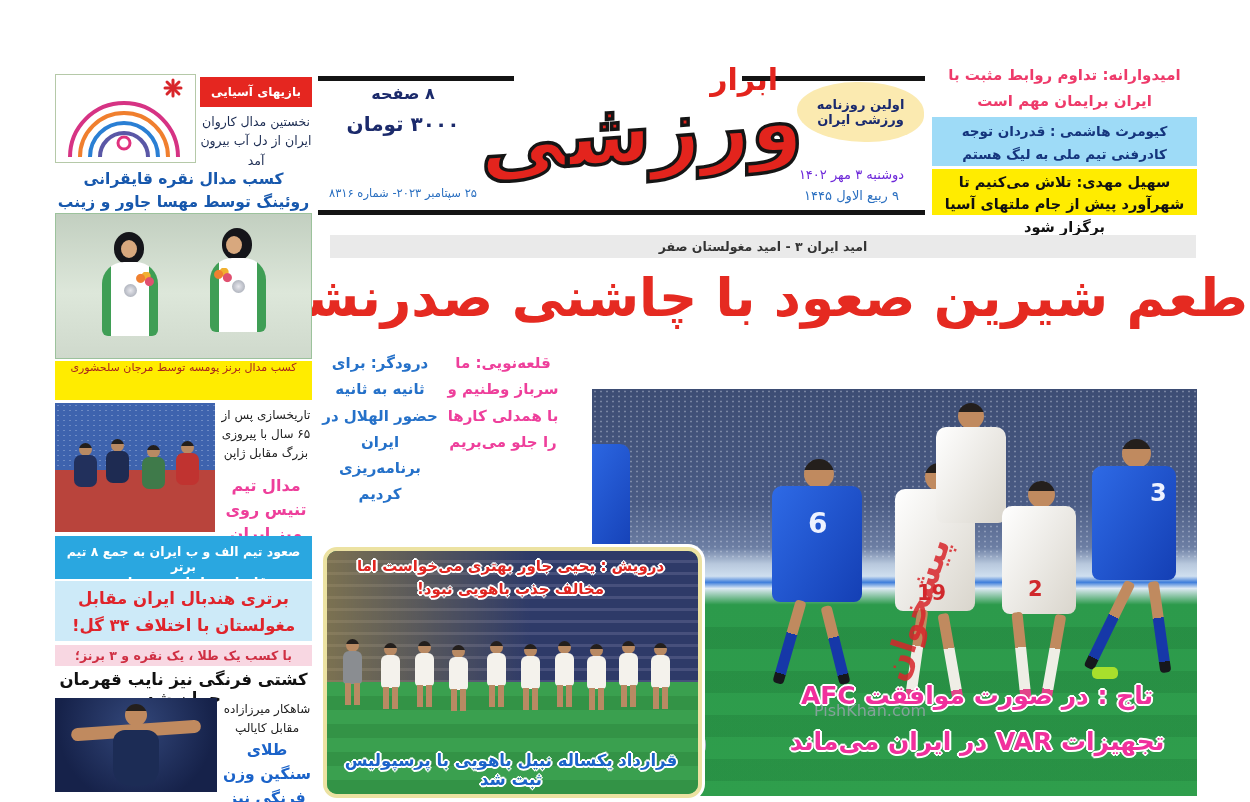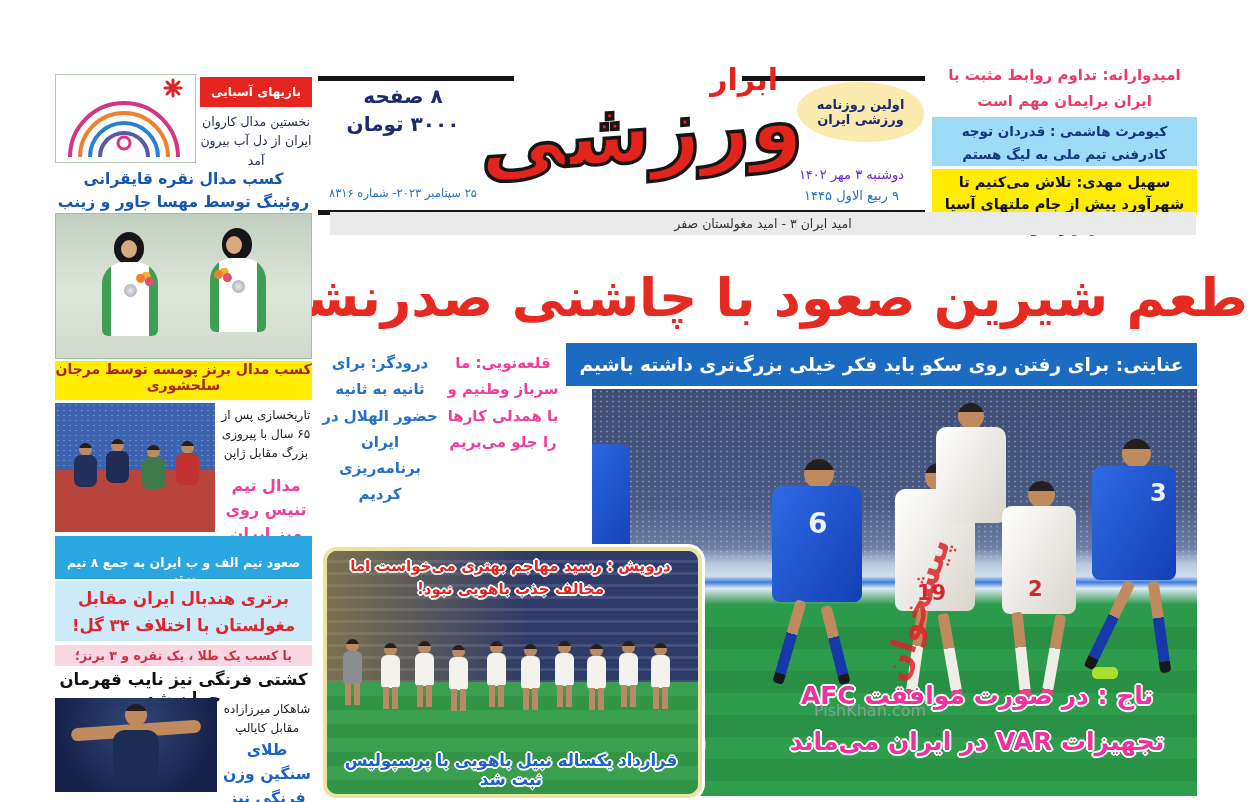--- a/index.html
+++ b/index.html
@@ -39,21 +39,21 @@
 </style>
 </head>
 <body>
 
 <div class="page">
 
   <div class="blackline" style="left:318px;top:76px;width:196px"></div>
   <div class="blackline" style="left:742px;top:76px;width:183px"></div>
   <div class="blackline" style="left:318px;top:210px;width:607px"></div>
 
-  <div class="abs ctr" style="left:334px;top:84px;width:138px;font-weight:bold;font-size:20px;color:#1b2a6b">۸ صفحه</div>
+  <div class="abs ctr" style="left:334px;top:84px;width:138px;font-weight:bold;font-size:16px;color:#1b2a6b">۸ صفحه</div>
   <div class="abs ctr" style="left:330px;top:112px;width:146px;font-weight:bold;font-size:20px;color:#1b2a6b">۳۰۰۰ تومان</div>
   <div class="abs ctr" style="left:318px;top:186px;width:170px;font-size:11.5px;color:#2a6fc0">۲۵ سپتامبر ۲۰۲۳- شماره ۸۳۱۶</div>
 
   <div class="abs" style="left:480px;top:58px;width:310px;height:155px">
     <div class="abs" style="right:12px;top:4px;font-size:30px;font-weight:bold;color:#e3241d">ابرار</div>
     <div class="abs" style="left:0;top:22px;font-size:86px;line-height:1.2;font-weight:900;color:#e3241d;
                 -webkit-text-stroke:3.5px #151515;transform:rotate(-4deg) skewX(-4deg)">ورزشی</div>
   </div>
 
   <div class="abs" style="left:797px;top:82px;width:127px;height:60px;background:#fbeab0;
@@ -64,28 +64,26 @@
 
   <div class="abs ctr" style="left:778px;top:167px;width:147px;font-size:13px;color:#6d28d9">دوشنبه ۳ مهر ۱۴۰۲</div>
   <div class="abs ctr" style="left:778px;top:188px;width:147px;font-size:13px;color:#2a6fc0">۹ ربیع الاول ۱۴۴۵</div>
 
   <div class="abs ctr" style="left:932px;top:62px;width:265px;font-size:15px;font-weight:bold;color:#ee3a6a;line-height:1.75">امیدوارانه: تداوم روابط مثبت با ایران برایمان مهم است</div>
   <div class="abs ctr" style="left:932px;top:117px;width:265px;height:49px;background:#9edbf7;color:#15357d;
               font-size:13.5px;font-weight:bold;line-height:1.7;padding-top:3px;box-sizing:border-box">کیومرث هاشمی : قدردان توجه کادرفنی تیم ملی به لیگ هستم</div>
   <div class="abs ctr" style="left:932px;top:169px;width:265px;height:46px;background:#ffec00;color:#111;
               font-size:14.5px;font-weight:bold;line-height:1.55;padding-top:2px;box-sizing:border-box">سهیل مهدی: تلاش می‌کنیم تا شهرآورد پیش از جام ملتهای آسیا برگزار شود</div>
 
-  <div class="abs ctr" style="left:330px;top:212px;width:866px;height:23px;background:#eaeaea;color:#333;
-              font-size:12.5px;font-weight:normal;line-height:23px">امید ایران ۳ - امید مغولستان صفر</div>
+  <div class="abs ctr" style="left:330px;top:235px;width:866px;height:23px;background:#eaeaea;color:#333;
+              font-size:12.5px;font-weight:bold;line-height:23px">امید ایران ۳ - امید مغولستان صفر</div>
 
   <div class="abs ctr wstroke-big" style="left:328px;top:252px;width:920px;height:92px;color:#e52a21;
               font-size:53px;font-weight:900;line-height:92px;white-space:nowrap">طعم شیرین صعود با چاشنی صدرنشینی</div>
 
-  <div class="abs ctr" style="left:566px;top:343px;width:631px;height:43px;background:#1b6cc1;color:#fff;
-              font-size:18.5px;font-weight:bold;line-height:43px;white-space:nowrap">عنایتی: برای رفتن روی سکو باید فکر خیلی بزرگ‌تری داشته باشیم</div>
 
   <div class="abs ctr" style="left:444px;top:350px;width:118px;color:#ee3f9b;font-size:15px;font-weight:bold;line-height:1.75">قلعه‌نویی: ما سرباز وطنیم و با همدلی کارها را جلو می‌بریم</div>
   <div class="abs ctr" style="left:322px;top:350px;width:116px;color:#2571c9;font-size:15px;font-weight:bold;line-height:1.75">درودگر: برای ثانیه به ثانیه حضور الهلال در ایران برنامه‌ریزی کردیم</div>
 
 
   <div class="abs" style="left:592px;top:389px;width:605px;height:407px;overflow:hidden;
               background:linear-gradient(180deg,#3d4d74 0%,#4a5b84 28%,#6d7fa4 39%,#b8c8dd 43%,#cfdfef 46%,#3f7edb 47.5%,#dde9f4 49%,#2c9a4b 53%,#2f9e4c 100%)">
     <div class="abs" style="left:0;top:0;width:100%;height:42%;
                 background-image:radial-gradient(rgba(225,232,244,.35) 1px,transparent 1.4px);background-size:6px 5px"></div>
     <div class="abs" style="left:0;top:53%;width:100%;height:47%;
@@ -200,21 +198,21 @@
         <div class="pp-head"></div>
         <div class="pp-body"></div>
         <div class="pp-legs"></div>
       </div>
     <div class="pp-fig" style="left:322px;top:92px">
         <div class="pp-head"></div>
         <div class="pp-body"></div>
         <div class="pp-legs"></div>
       </div>
 
-    <div class="abs ctr wstroke" style="left:6px;top:4px;width:355px;color:#e02520;font-size:15px;font-weight:900;line-height:1.55">درویش : رسید مهاجم بهتری می‌خواست اما مخالف جذب باهویی نبود!</div>
+    <div class="abs ctr wstroke" style="left:6px;top:4px;width:355px;color:#e02520;font-size:15px;font-weight:900;line-height:1.55">درویش : یحیی جاور بهتری می‌خواست اما مخالف جذب باهویی نبود!</div>
     <div class="abs ctr wstroke" style="left:4px;bottom:5px;width:360px;color:#1b63c9;font-size:16.5px;font-weight:900">قرارداد یکساله نبیل باهویی با پرسپولیس ثبت شد</div>
   </div>
 
   <div class="abs" style="left:55px;top:74px;width:141px;height:89px;background:#fff;border:1px solid #b5c9a8;box-sizing:border-box">
     <svg width="139" height="87" viewBox="0 0 139 87">
       <path d="M14,82 A54,54 0 0 1 122,82" fill="none" stroke="#d63384" stroke-width="4"></path>
       <path d="M24,82 A44,44 0 0 1 112,82" fill="none" stroke="#f07f2e" stroke-width="4"></path>
       <path d="M34,82 A34,34 0 0 1 102,82" fill="none" stroke="#2a7fd4" stroke-width="4"></path>
       <path d="M44,82 A24,24 0 0 1 92,82" fill="none" stroke="#5a57a6" stroke-width="4"></path>
       <circle cx="68" cy="68" r="6" fill="none" stroke="#e0327e" stroke-width="3"></circle>
@@ -246,21 +244,21 @@
       <div class="hijab" style="left:18px;top:0"></div>
       <div class="face" style="left:22px;top:8px"></div>
       <div class="row-body" style="left:6px;top:30px"></div>
       <div class="medal" style="left:28px;top:52px"></div>
       <div class="abs" style="left:8px;top:40px;width:22px;height:16px;
            background:radial-gradient(circle at 30% 40%,#f08030 4px,transparent 5px),radial-gradient(circle at 70% 60%,#e05070 4px,transparent 5px),radial-gradient(circle at 55% 25%,#f0b030 4px,transparent 5px)"></div>
     </div>
   </div>
 
   <div class="abs" style="left:55px;top:361px;width:257px;height:39px;background:#ffec00">
-    <div class="ctr" style="font-size:14px;font-weight:bold;color:#a8251c">کسب مدال برنز پومسه توسط مرجان سلحشوری</div>
+    <div class="ctr" style="font-size:11px;font-weight:normal;color:#a8251c">کسب مدال برنز پومسه توسط مرجان سلحشوری</div>
   </div>
 
   <div class="abs" style="left:55px;top:403px;width:160px;height:129px;overflow:hidden;
               background:linear-gradient(180deg,#3e63ae 0 52%,#b9443c 52%)">
     <div class="abs" style="left:0;top:0;width:100%;height:52%;
                 background-image:radial-gradient(rgba(220,230,250,.3) 1px,transparent 1.3px);background-size:6px 5px"></div>
     <div class="tt-fig" style="left:18px;top:40px">
       <div class="tt-head"></div>
         <div class="tt-body" style="background:#22305c"></div>
       </div>
@@ -274,21 +272,21 @@
       </div>
     <div class="tt-fig" style="left:120px;top:38px">
       <div class="tt-head"></div>
         <div class="tt-body" style="background:#c03330"></div>
       </div>
   </div>
   <div class="abs ctr" style="left:220px;top:406px;width:92px;color:#222;font-size:12px;line-height:1.6">تاریخسازی پس از ۶۵ سال با پیروزی بزرگ مقابل ژاپن</div>
   <div class="abs ctr" style="left:220px;top:474px;width:92px;color:#ee3f9b;font-size:16px;font-weight:900;line-height:1.5">مدال تیم تنیس روی میز ایران قطعی شد</div>
 
   <div class="abs ctr" style="left:55px;top:536px;width:257px;height:43px;background:#2aa7e0;color:#fff;font-weight:bold">
-    <div style="font-size:12.5px;padding-top:19px">صعود تیم الف و ب ایران به جمع ۸ تیم برتر</div>
+    <div style="font-size:12.5px;padding-top:8px">صعود تیم الف و ب ایران به جمع ۸ تیم برتر</div>
     <div style="font-size:13.5px">سروقامتان ساحلی، دوشادوش هم</div>
   </div>
 
   <div class="abs ctr" style="left:55px;top:581px;width:257px;height:60px;background:#cdeaf8;color:#e0242b;
               font-size:16.5px;font-weight:900;line-height:1.65;padding-top:4px;box-sizing:border-box">برتری هندبال ایران مقابل مغولستان با اختلاف ۳۴ گل!</div>
 
   <div class="abs ctr" style="left:55px;top:645px;width:257px;height:21px;background:#f8d7e2;color:#cf2f43;
               font-size:12.5px;font-weight:bold;line-height:21px">با کسب یک طلا ، یک نقره و ۳ برنز؛</div>
 
   <div class="abs ctr" style="left:55px;top:670px;width:257px;color:#111;font-size:16.5px;font-weight:900">کشتی فرنگی نیز نایب قهرمان جهان شد</div>

